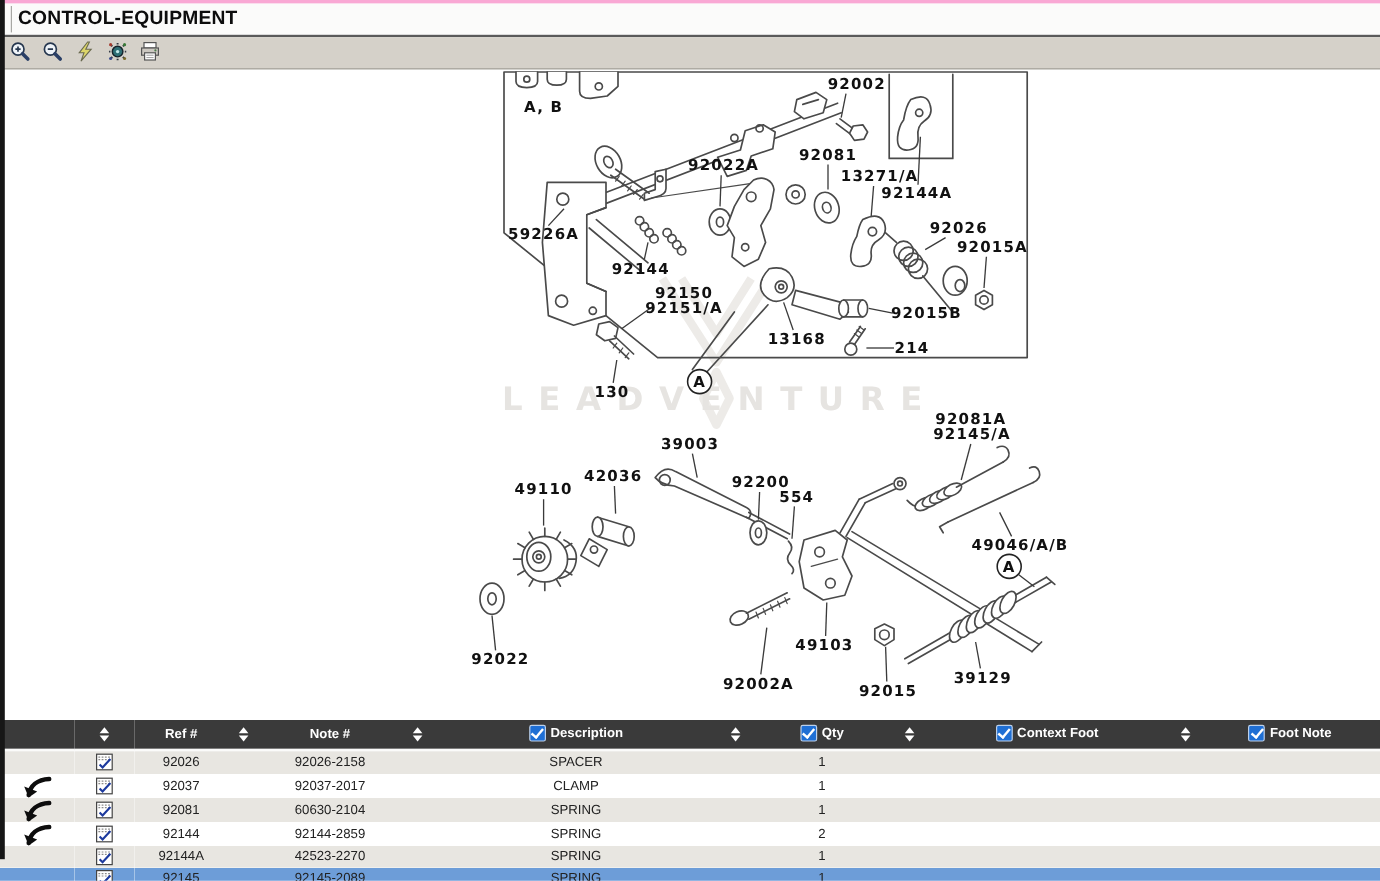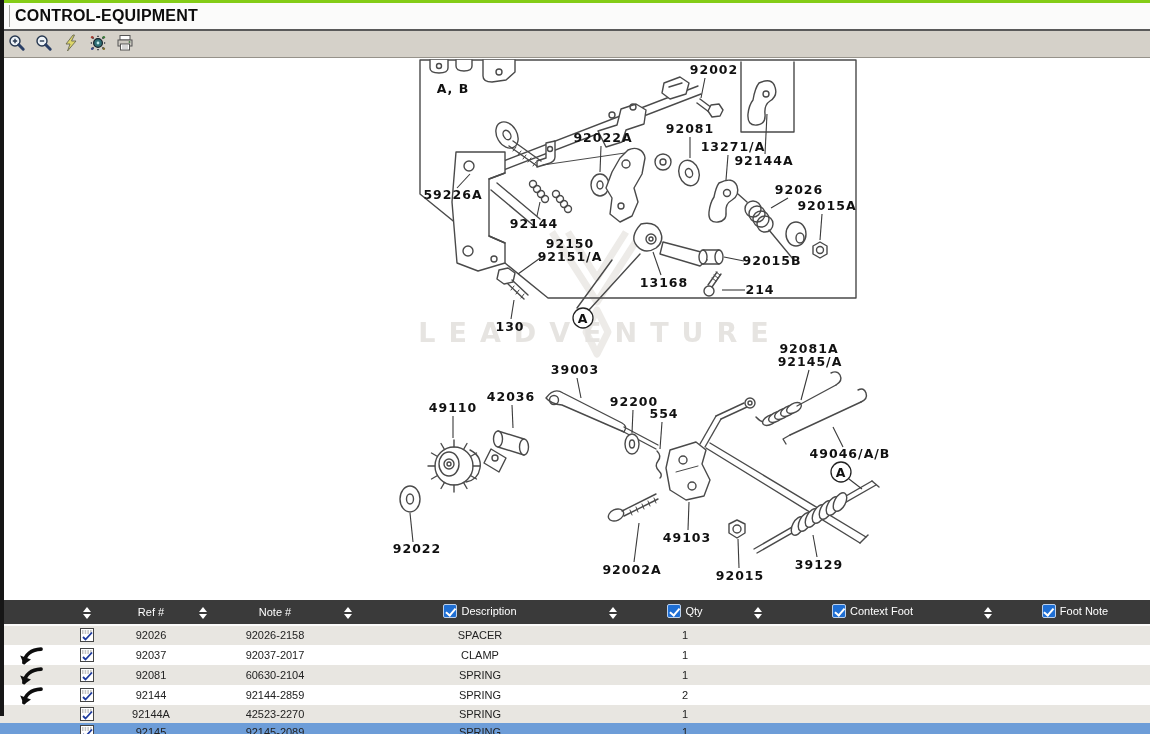--- a/index.html
+++ b/index.html
@@ -1,19 +1,19 @@
 <!DOCTYPE html>
 <html><head>
 <meta charset="utf-8">
 <style>
   html,body{margin:0;padding:0;}
   body{width:1150px;height:734px;overflow:hidden;background:#fff;
        font-family:"Liberation Sans","DejaVu Sans",sans-serif;position:relative;}
   .leftbar{position:absolute;left:0;top:0;width:4px;height:716px;background:#161616;z-index:30;}
-  .window{width:1150px;height:734px;border-top:3px solid #84cc16;box-sizing:border-box;}
+  .window{width:1150px;height:734px;border-top:3px solid #f9a8d4;box-sizing:border-box;}
 
   
   .titlebar{height:26px;background:#fbfbfa;border-bottom:2px solid #5a5a5a;
             display:flex;align-items:center;padding-left:9px;}
   .titlebar .tdiv{width:1px;height:22px;background:#a8a8a4;margin-right:5px;}
   .titlebar h1{margin:0;font-size:16px;font-weight:bold;color:#0d0d0d;letter-spacing:.2px;}
 
   
   .toolbar{height:26px;background:#d5d1c9;border-bottom:1px solid #96928a;
            display:flex;align-items:center;padding-left:6px;gap:5px;}
@@ -30,21 +30,21 @@
   .plabel{font-family:"DejaVu Sans",sans-serif;font-weight:bold;font-size:12.5px;
           letter-spacing:1px;fill:#111;text-anchor:middle;}
   .leader{stroke:#3a3a3a;stroke-width:1.1;}
   .callout{fill:#fff;stroke:#222;stroke-width:1.3;}
   .wm{font-family:"DejaVu Sans",sans-serif;font-weight:600;font-size:27px;
       letter-spacing:13px;fill:#e6e4e1;text-anchor:middle;}
   .wm-em{fill:none;stroke:#edebe8;stroke-width:7;stroke-linejoin:round;}
 
   
   .grid{width:1150px;border-collapse:collapse;table-layout:fixed;font-size:11px;color:#222;}
-  .grid th{background:#3a3a3a;color:#fff;font-weight:normal;height:24px;
+  .grid th{background:#3a3a3a;color:#fff;font-weight:bold;height:24px;
            border-bottom:2px solid #fbfbfa;white-space:nowrap;padding:0;text-align:center;}
   .grid td{height:18.6px;text-align:center;padding:0;overflow:hidden;white-space:nowrap;}
   .grid tr.alt td{background:#e8e6e1;}
   .grid tr.sel td{background:#6d9dd8;}
   .sortgl{display:inline-flex;flex-direction:column;gap:2px;vertical-align:middle;}
   .sortgl i{display:block;width:0;height:0;border-left:4px solid transparent;border-right:4px solid transparent;}
   .sortgl .up{border-bottom:5px solid #fff;}
   .sortgl .dn{border-top:5px solid #fff;}
   .cbx{display:inline-block;width:12px;height:12px;background:#1f6fd4;border:1px solid #bcd0ea;
        border-radius:2px;position:relative;margin-right:4px;vertical-align:-2px;}

